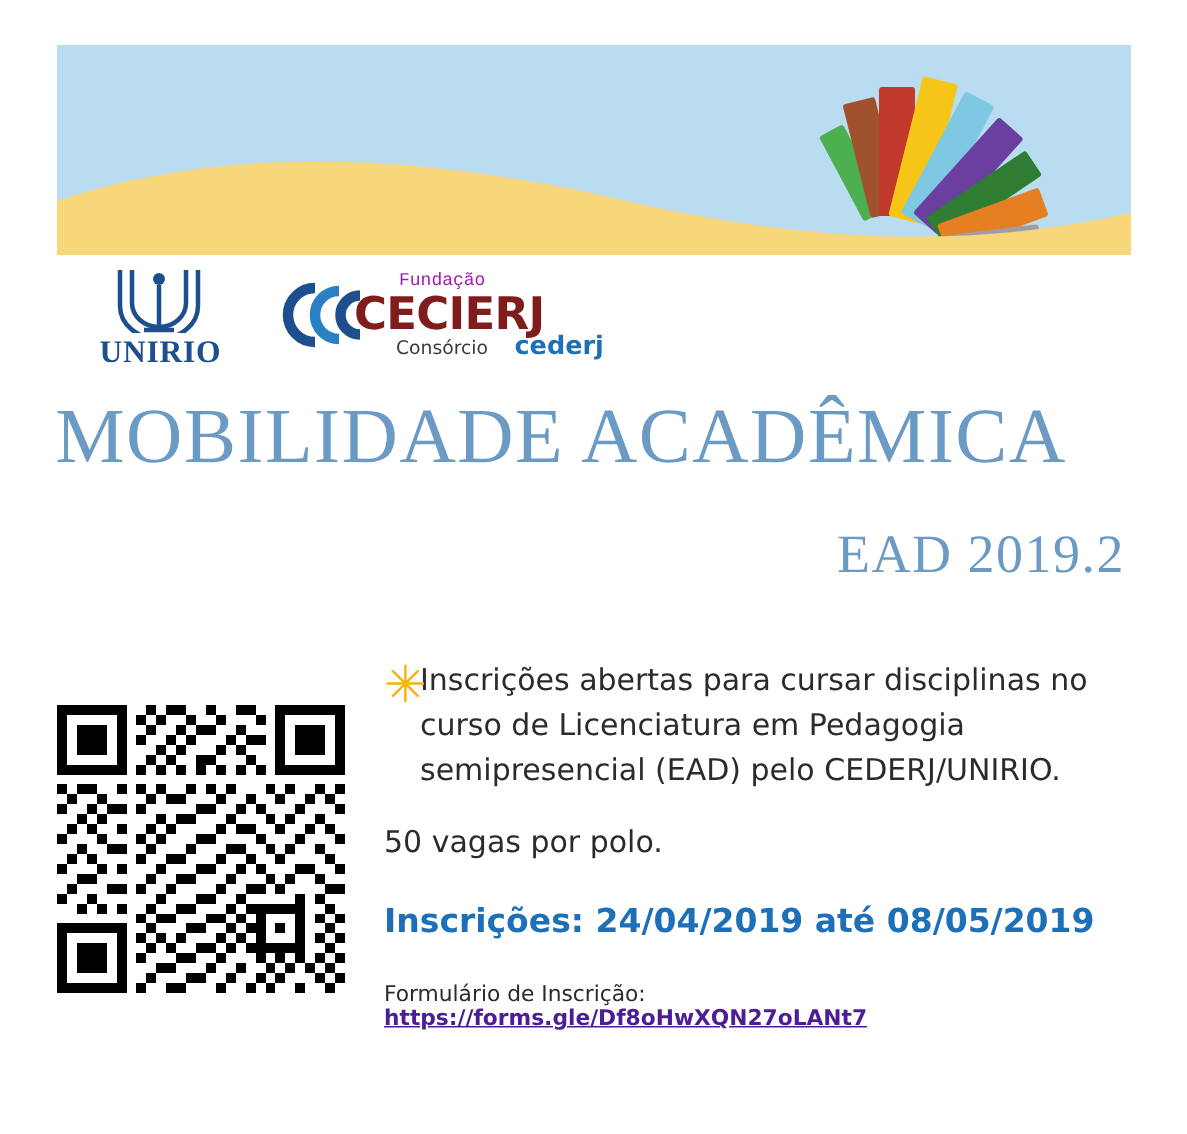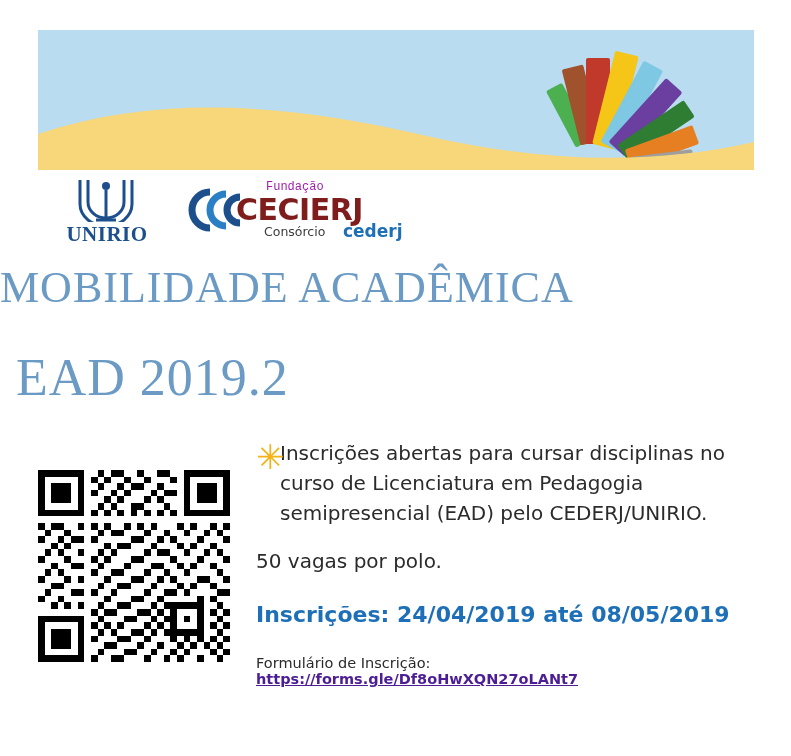--- a/index.html
+++ b/index.html
@@ -115,32 +115,34 @@
     color: #1d6fb8;
     font-family: "DejaVu Sans", sans-serif;
   }
 
   
   .title1 {
     position: absolute;
     left: 0;
     top: 262px;
     width: 748px;
+    text-align: center;
     font-family: "Liberation Serif", serif;
-    font-size: 44px;
+    font-size: 52px;
     color: #6b9ac4;
     letter-spacing: 1px;
   }
   .title2 {
     position: absolute;
-    left: 16px;
+    left: 4px;
     top: 348px;
     width: 746px;
+    text-align: right;
     font-family: "Liberation Serif", serif;
-    font-size: 52px;
+    font-size: 36px;
     color: #6b9ac4;
     letter-spacing: 1px;
   }
 
   
   .qr {
     position: absolute;
     left: 38px;
     top: 470px;
     width: 192px;

